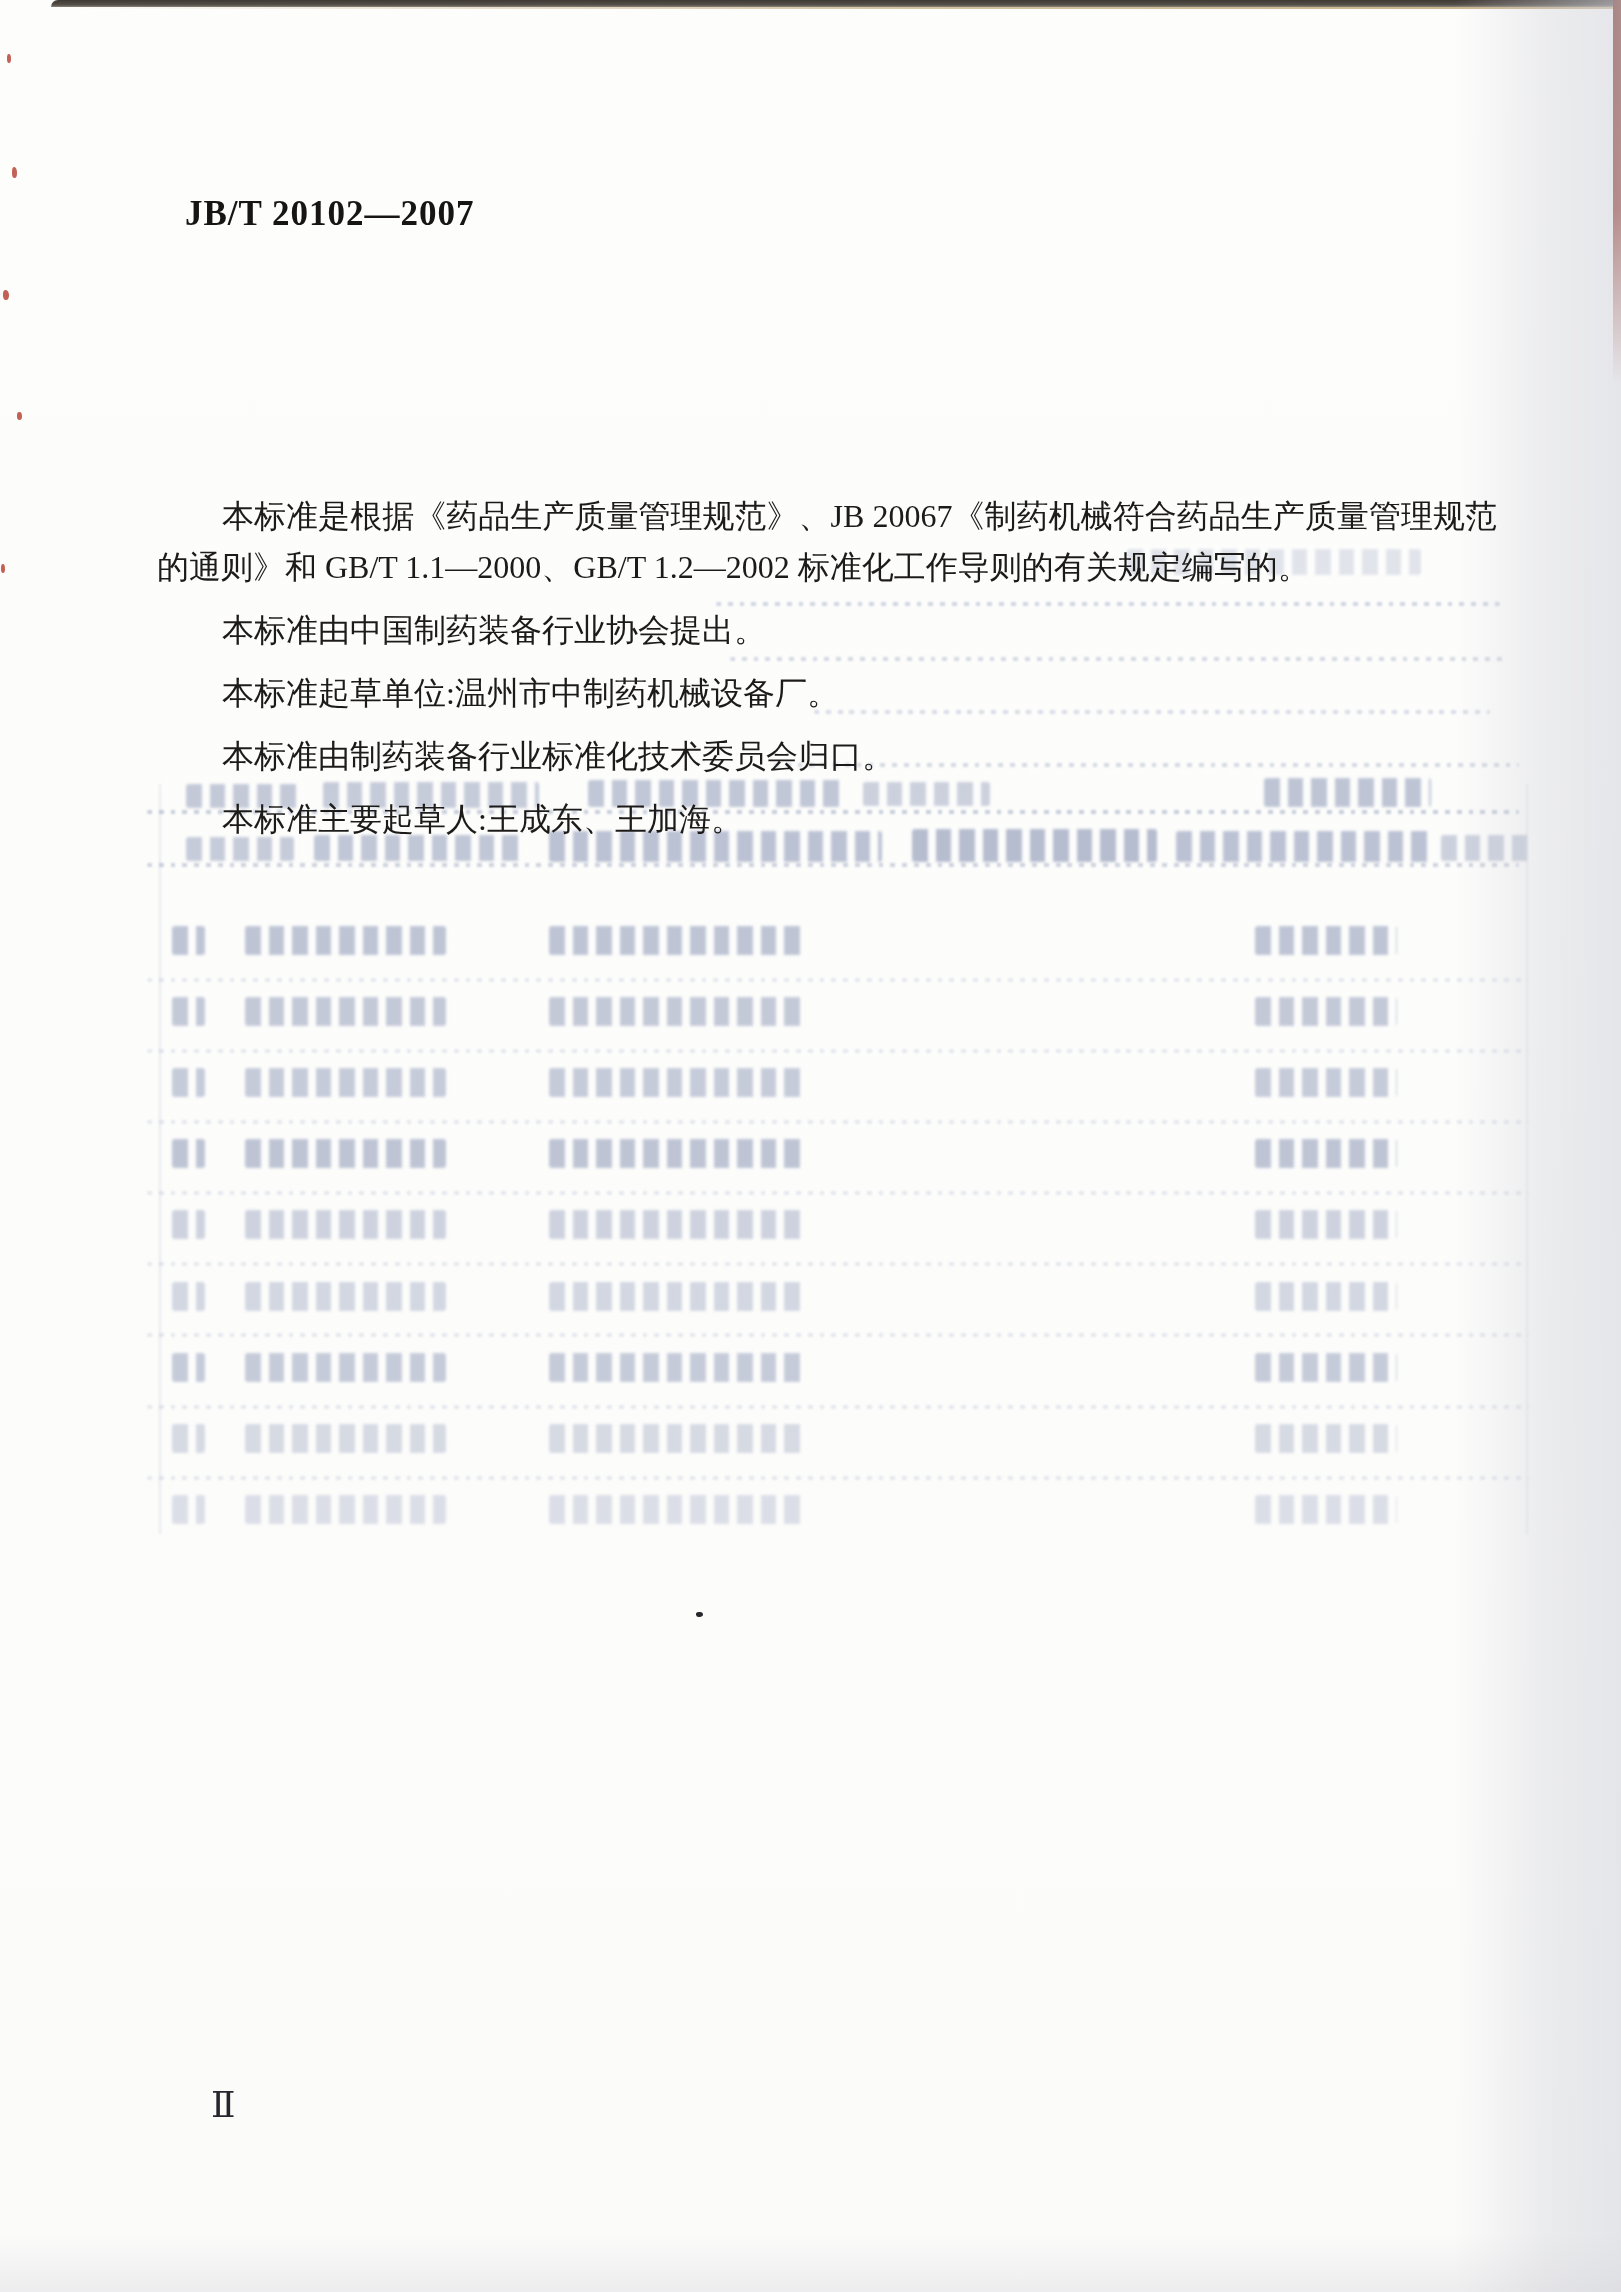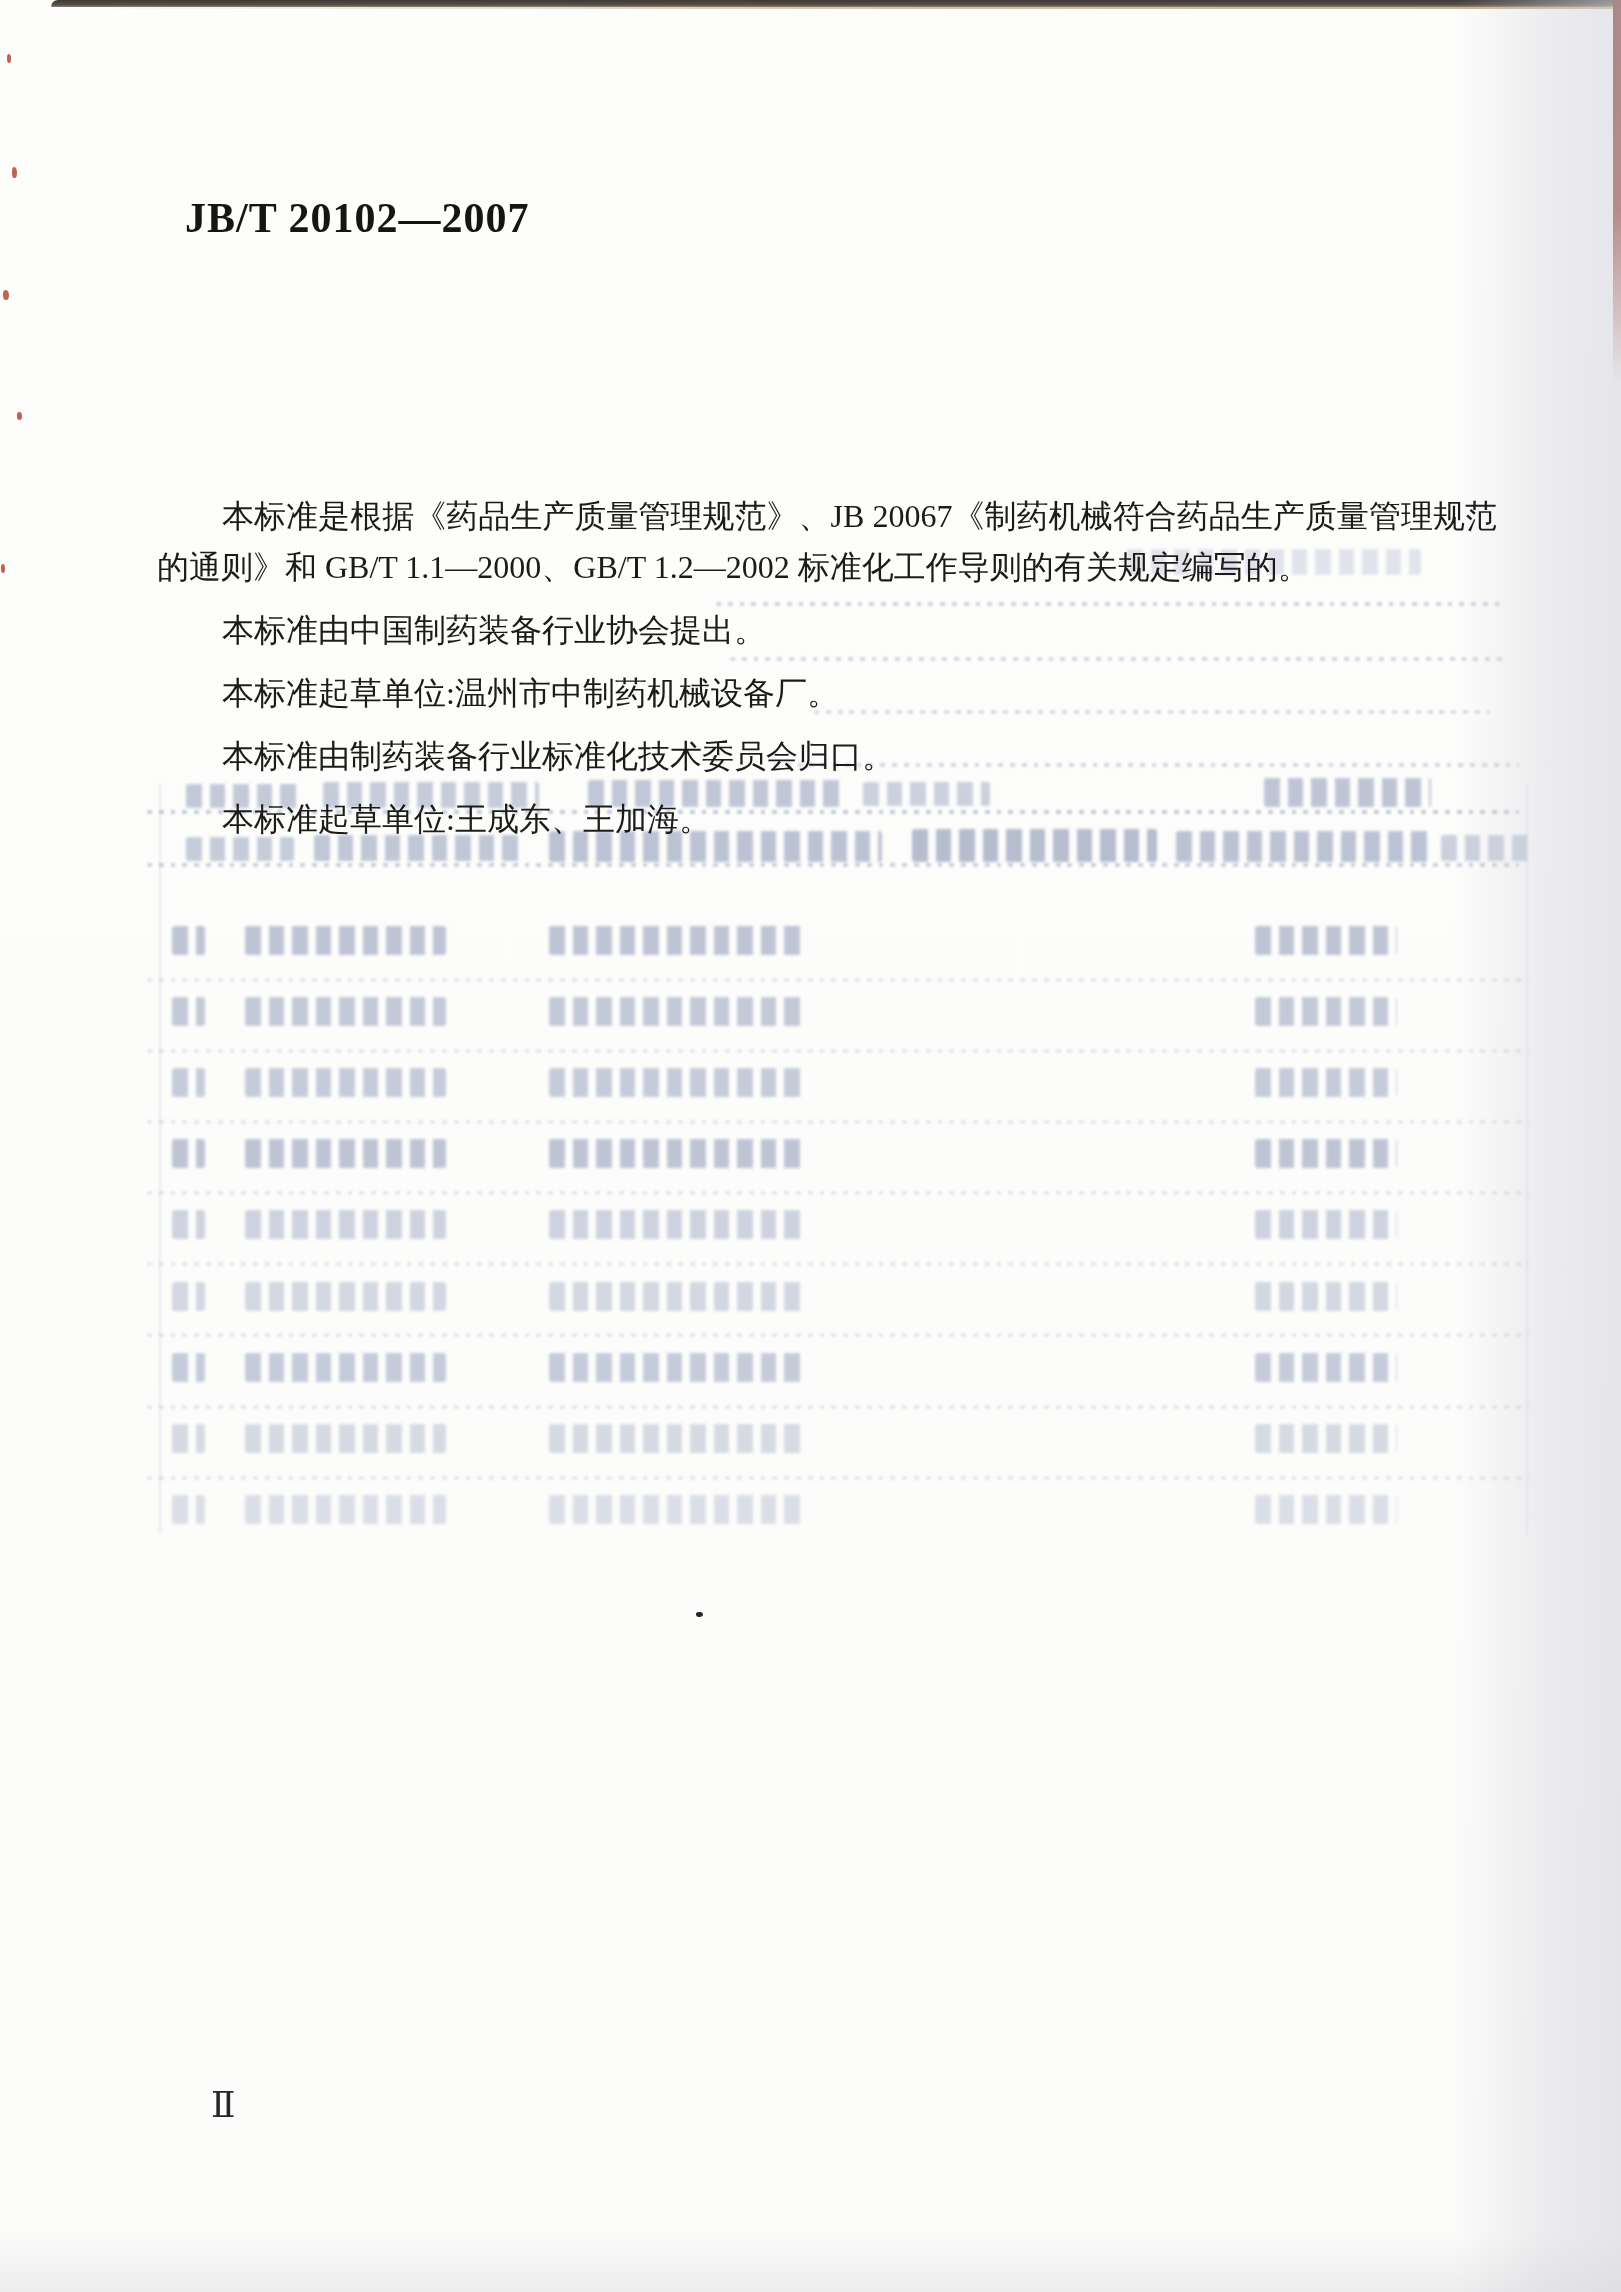--- a/index.html
+++ b/index.html
@@ -32,21 +32,21 @@
     position:absolute;left:0;right:0;bottom:0;height:59px;pointer-events:none;
     background:linear-gradient(180deg,rgba(210,210,216,0),rgba(210,210,216,.35));
   }
   .speck{position:absolute;border-radius:45% 55% 50% 50%;}
   .speck.red{background:#b3392a;opacity:.8;}
   .speck.ink{background:#1b1b20;opacity:.95;}
 
   
   #header-code{
     position:absolute;left:185px;top:194px;
-    font-size:42px;font-weight:700;letter-spacing:1px;color:#161514;
+    font-size:35px;font-weight:700;letter-spacing:1px;color:#161514;
     font-family:"Liberation Serif","DejaVu Serif",serif;
   }
   #page-title{
     position:absolute;left:145px;top:345px;width:1364px;text-align:center;
     font-size:43px;font-weight:700;letter-spacing:2px;word-spacing:63px;color:#141413;
     font-family:"DejaVu Sans","Liberation Sans",sans-serif;
   }
   #body-text{
     position:absolute;left:145px;top:479px;width:1364px;
     font-size:32px;line-height:51px;color:#1c1b19;
@@ -155,19 +155,19 @@
   <div class="speck ink" style="left:696px;top:1612px;width:6.9px;height:4.9px;transform:rotate(-8deg);"></div>
 
   <div id="header-code">JB/T 20102—2007</div>
 
 
   <div id="body-text">
     <p class="justified">本标准是根据《药品生产质量管理规范》、JB 20067《制药机械符合药品生产质量管理规范的通则》和 GB/T 1.1—2000、GB/T 1.2—2002 标准化工作导则的有关规定编写的。</p>
     <p>本标准由中国制药装备行业协会提出。</p>
     <p>本标准起草单位:温州市中制药机械设备厂。</p>
     <p>本标准由制药装备行业标准化技术委员会归口。</p>
-    <p>本标准起草单位:王成东、王加海。</p>
+    <p>本标准主要起草人:王成东、王加海。</p>
   </div>
 
   <div id="page-number">Ⅱ</div>
 
 </div>
 
 
 </body></html>

